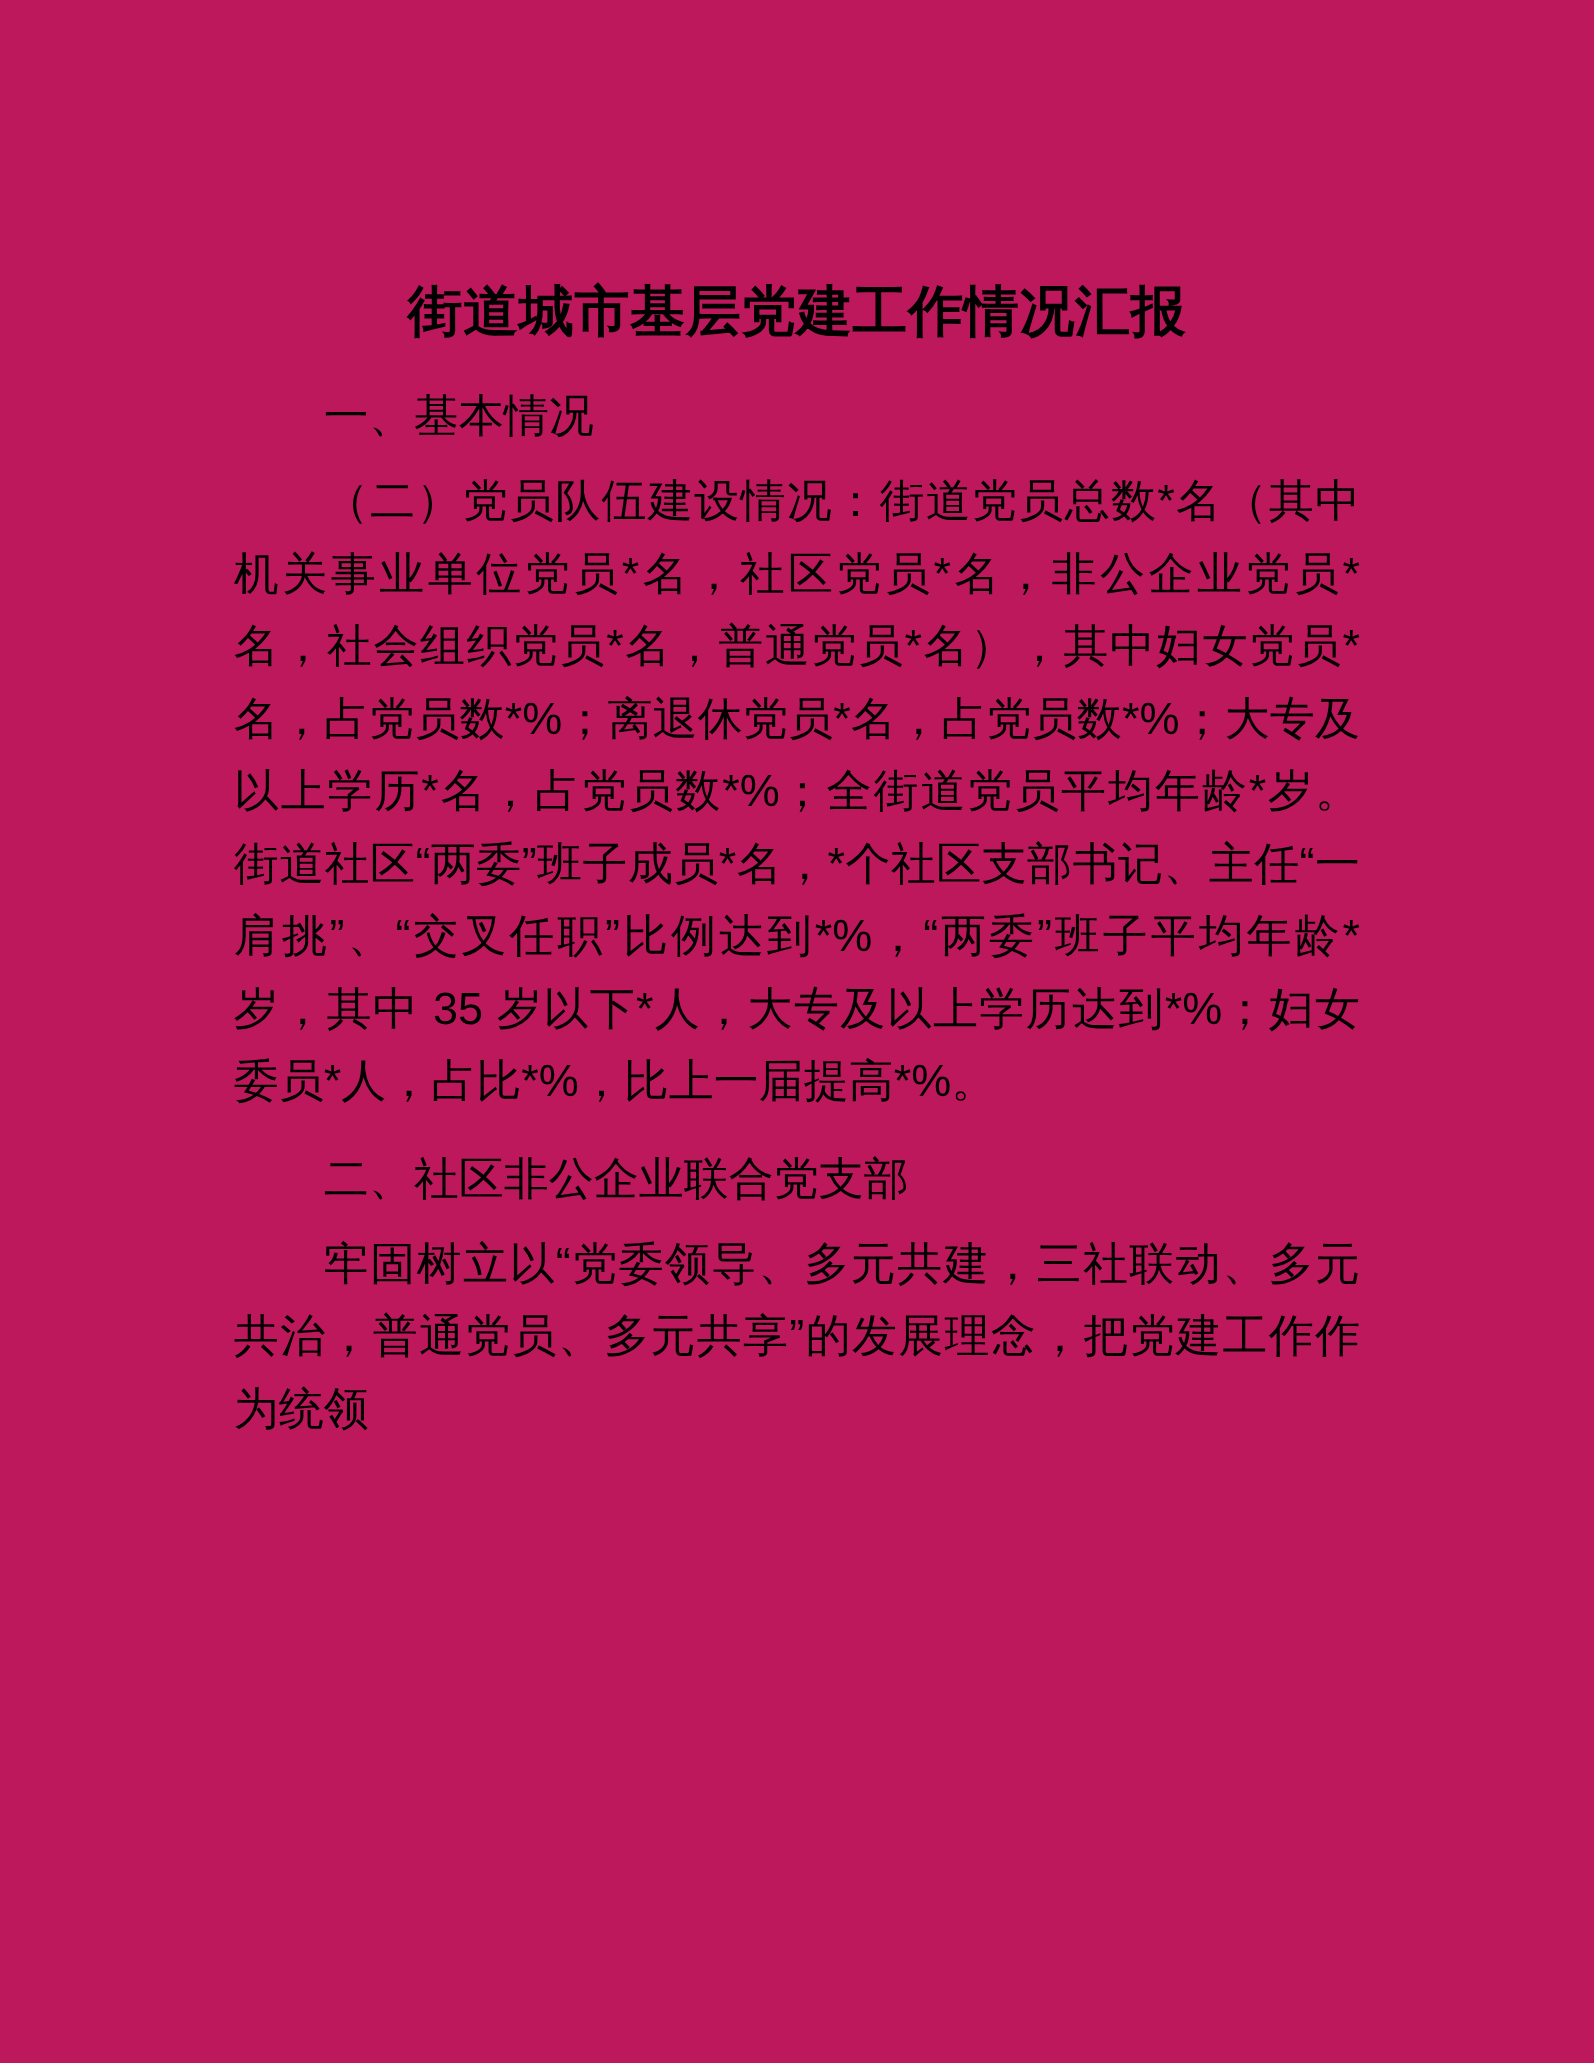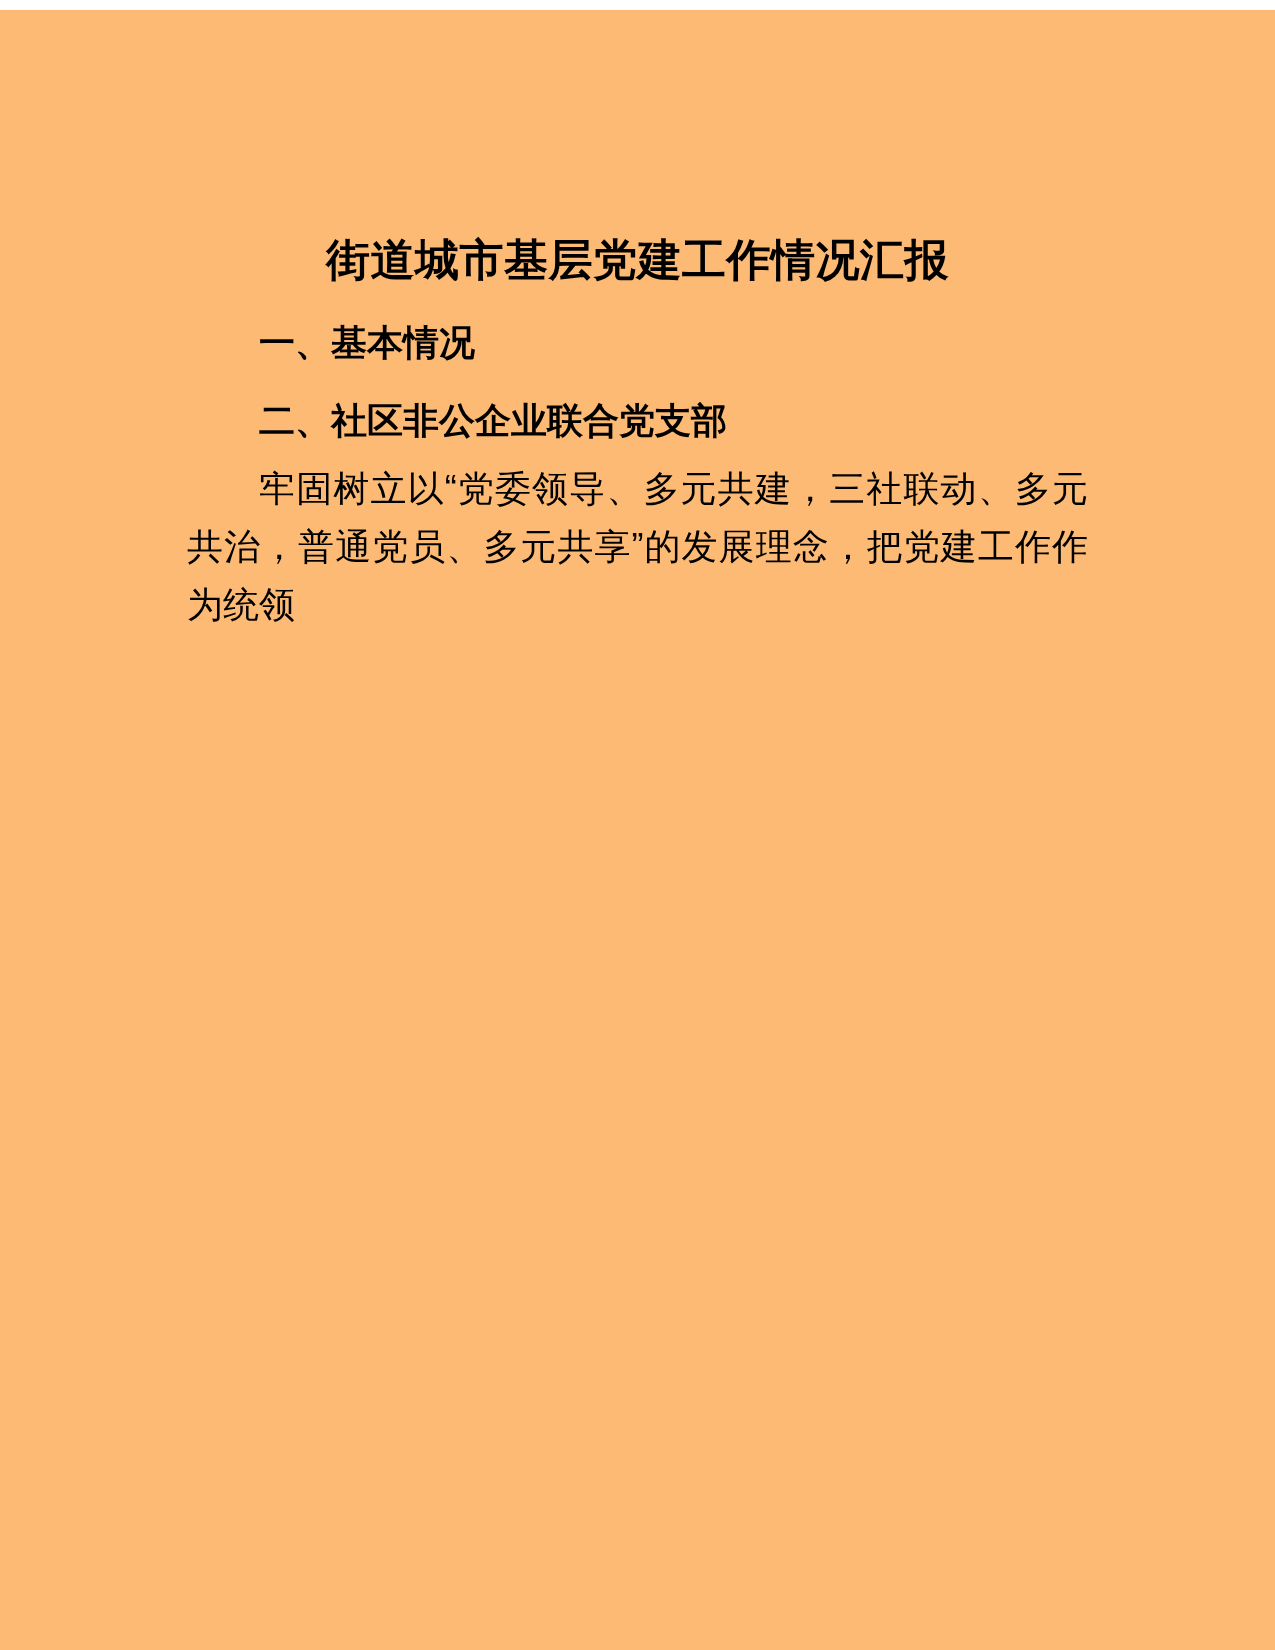--- a/index.html
+++ b/index.html
@@ -11,59 +11,59 @@
     width: 1275px;
     height: 1650px;
     position: relative;
     font-family: "Liberation Sans", sans-serif;
     color: #000000;
     overflow: hidden;
   }
   .page {
     position: absolute;
     inset: 0;
-    background: #fdba74;
-    margin-top: 10px;
+    background: #be185d;
   }
   .doc {
     position: absolute;
     left: 187px;
     right: 187px;
     top: 0;
     padding-top: 218px;
   }
   .doc-title {
     font-size: 44px;
     line-height: 64px;
     font-weight: bold;
     text-align: center;
     margin: 0 0 22px 0;
     letter-spacing: 0.5px;
   }
   .doc-heading {
     font-size: 36px;
     line-height: 58px;
-    font-weight: bold;
+    font-weight: normal;
     text-indent: 2em;
     margin: 20px 0 10px 0;
     white-space: nowrap;
   }
   .doc-paragraph {
     font-size: 36px;
     line-height: 58px;
     text-indent: 2em;
     text-align: justify;
     margin: 0 0 16px 0;
   }
 </style>
 </head>
 <body>
 
 <div class="page">
   <div class="doc">
     <h1 class="doc-title">街道城市基层党建工作情况汇报</h1>
     <div id="doc-body">
         <p class="doc-heading">一、基本情况</p>
+        <p class="doc-paragraph">（二）党员队伍建设情况：街道党员总数*名（其中机关事业单位党员*名，社区党员*名，非公企业党员*名，社会组织党员*名，普通党员*名），其中妇女党员*名，占党员数*%；离退休党员*名，占党员数*%；大专及以上学历*名，占党员数*%；全街道党员平均年龄*岁。街道社区“两委”班子成员*名，*个社区支部书记、主任“一肩挑”、“交叉任职”比例达到*%，“两委”班子平均年龄*岁，其中 35 岁以下*人，大专及以上学历达到*%；妇女委员*人，占比*%，比上一届提高*%。</p>
         <p class="doc-heading">二、社区非公企业联合党支部</p>
         <p class="doc-paragraph">牢固树立以“党委领导、多元共建，三社联动、多元共治，普通党员、多元共享”的发展理念，把党建工作作为统领</p>
       </div>
   </div>
 </div>
 
 </body></html>

